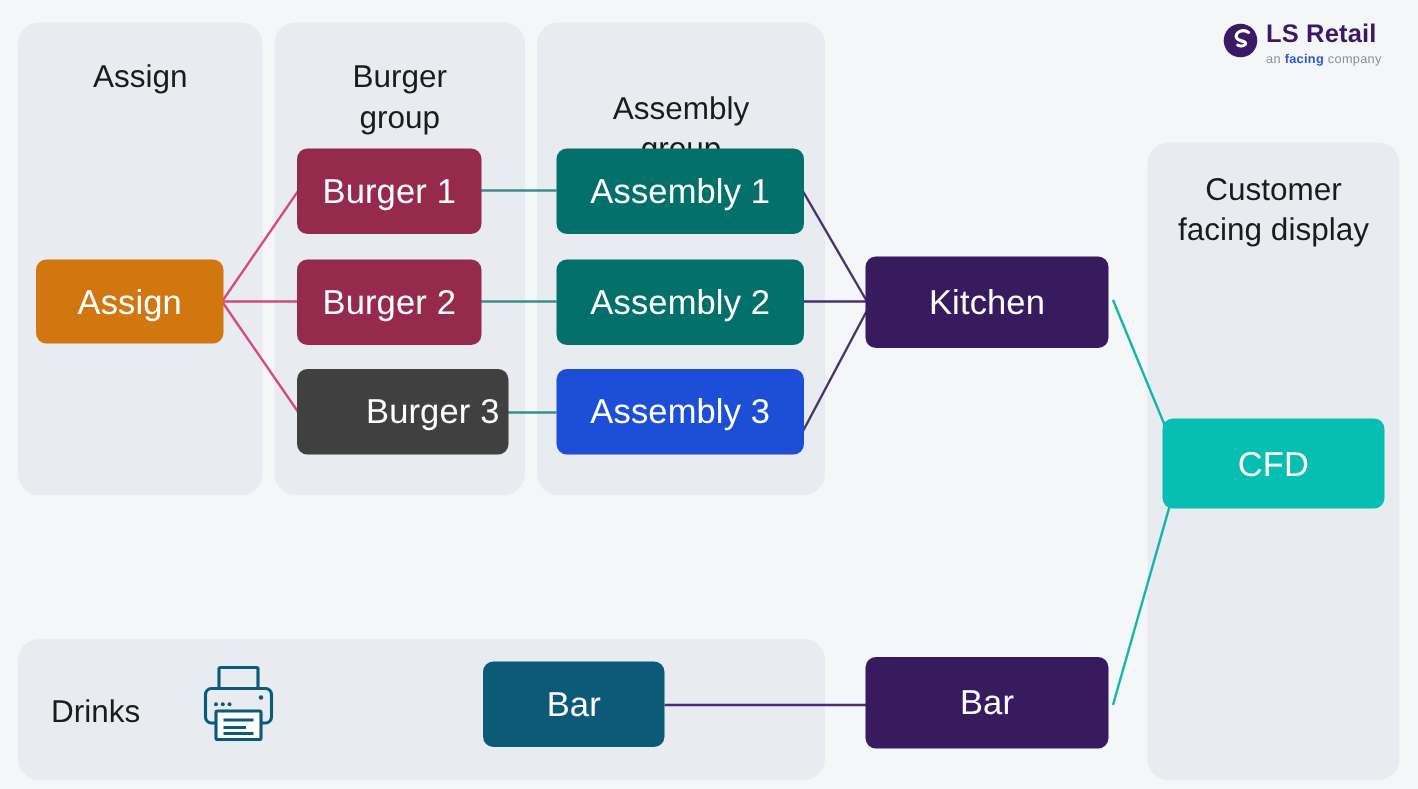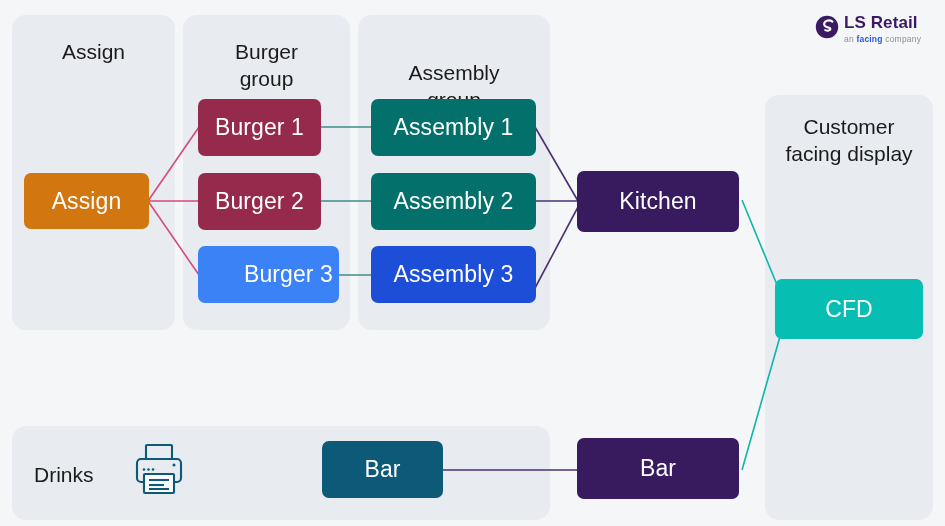--- a/index.html
+++ b/index.html
@@ -123,21 +123,21 @@
   <div class="node" style="left:24px;top:173px;width:125px;height:56px;background:#d2760f;">
     <span>Assign</span>
   </div>
 
   <div class="node" style="left:198px;top:99px;width:123px;height:57px;background:#962a4d;">
     <span>Burger 1</span>
   </div>
   <div class="node" style="left:198px;top:173px;width:123px;height:57px;background:#962a4d;">
     <span>Burger 2</span>
   </div>
-  <div class="node" style="left:198px;top:246px;width:141px;height:57px;background:#3b82f6;padding-left:40px;">
+  <div class="node" style="left:198px;top:246px;width:141px;height:57px;background:#404040;padding-left:40px;">
     <span>Burger 3</span>
   </div>
 
   <div class="node" style="left:371px;top:99px;width:165px;height:57px;background:#03706b;">
     <span>Assembly 1</span>
   </div>
   <div class="node" style="left:371px;top:173px;width:165px;height:57px;background:#03706b;">
     <span>Assembly 2</span>
   </div>
   <div class="node" style="left:371px;top:246px;width:165px;height:57px;background:#1d4ed8;">

